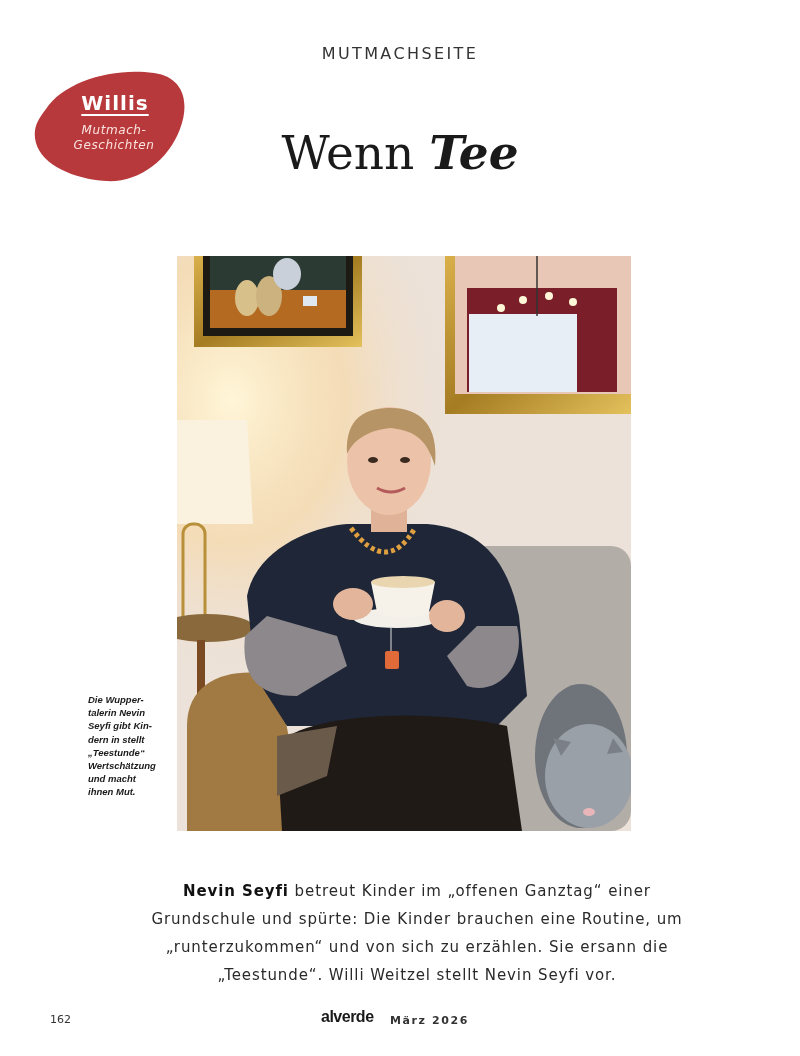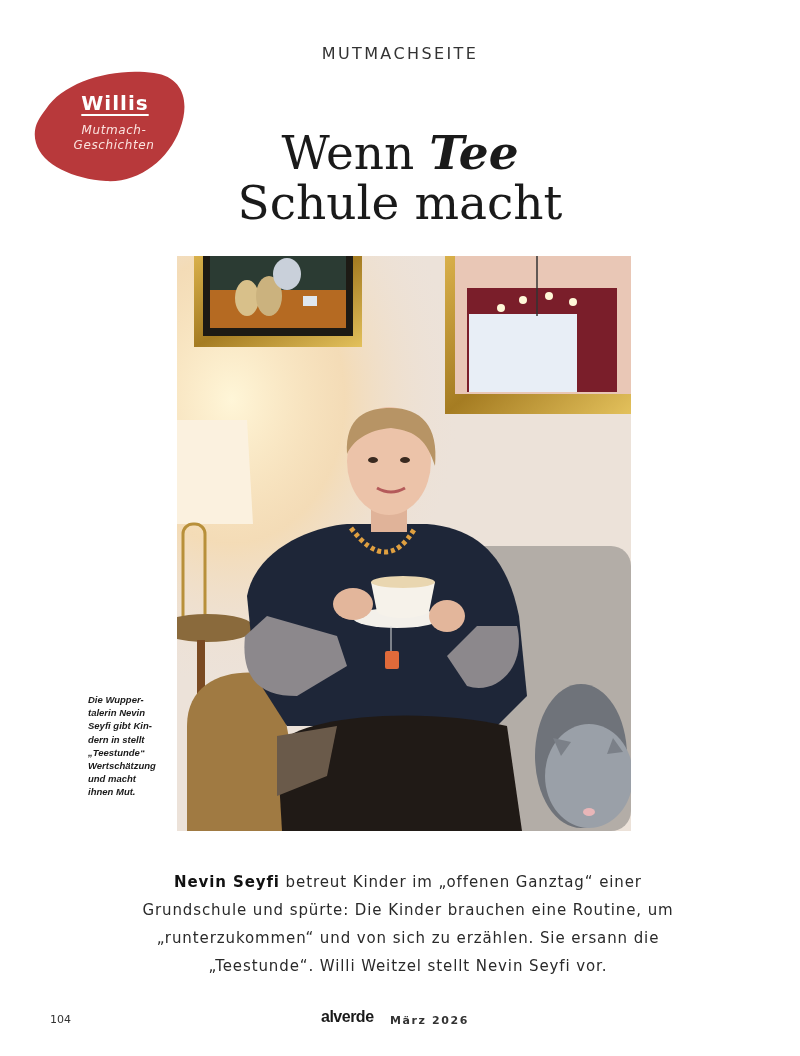--- a/index.html
+++ b/index.html
@@ -64,21 +64,20 @@
   </svg>
   <div class="b-title">Willis</div>
   <div class="b-sub">
     <div>Mutmach-</div>
     <div>Geschichten</div>
   </div>
 </div>
 
 <h1 class="headline" style="margin:0;">
   <span>Wenn </span><b>Tee</b><br>
-  <span>Schule macht</span>
 </h1>
 
 <div class="photo">
   <svg width="454" height="575" viewBox="0 0 454 575">
     <defs>
       <radialGradient id="lampglow" cx="0.12" cy="0.25" r="0.5">
         <stop offset="0" stop-color="#fff6d8"></stop>
         <stop offset="0.5" stop-color="#f7d9a8" stop-opacity="0.7"></stop>
         <stop offset="1" stop-color="#efe1d6" stop-opacity="0"></stop>
       </radialGradient>
@@ -158,19 +157,19 @@
   <div>Die Wupper-</div>
   <div>talerin Nevin</div>
   <div>Seyfi gibt Kin-</div>
   <div>dern in stellt</div>
   <div>„Teestunde“</div>
   <div>Wertschätzung</div>
   <div>und macht</div>
   <div>ihnen Mut.</div>
 </div>
 
-<p class="lead" style="margin:8px;">
+<p class="lead" style="margin:17px;">
   <b>Nevin Seyfi</b><span> betreut Kinder im „offenen Ganztag“ einer Grundschule und spürte: Die Kinder brauchen eine Routine, um „runterzukommen“ und von sich zu erzählen. Sie ersann die „Teestunde“. Willi Weitzel stellt Nevin Seyfi vor.</span>
 </p>
 
-<div class="pageno">104</div>
+<div class="pageno">162</div>
 <div class="brand">alverde</div>
 <div class="issue">März 2026</div>
 
 </body></html>

